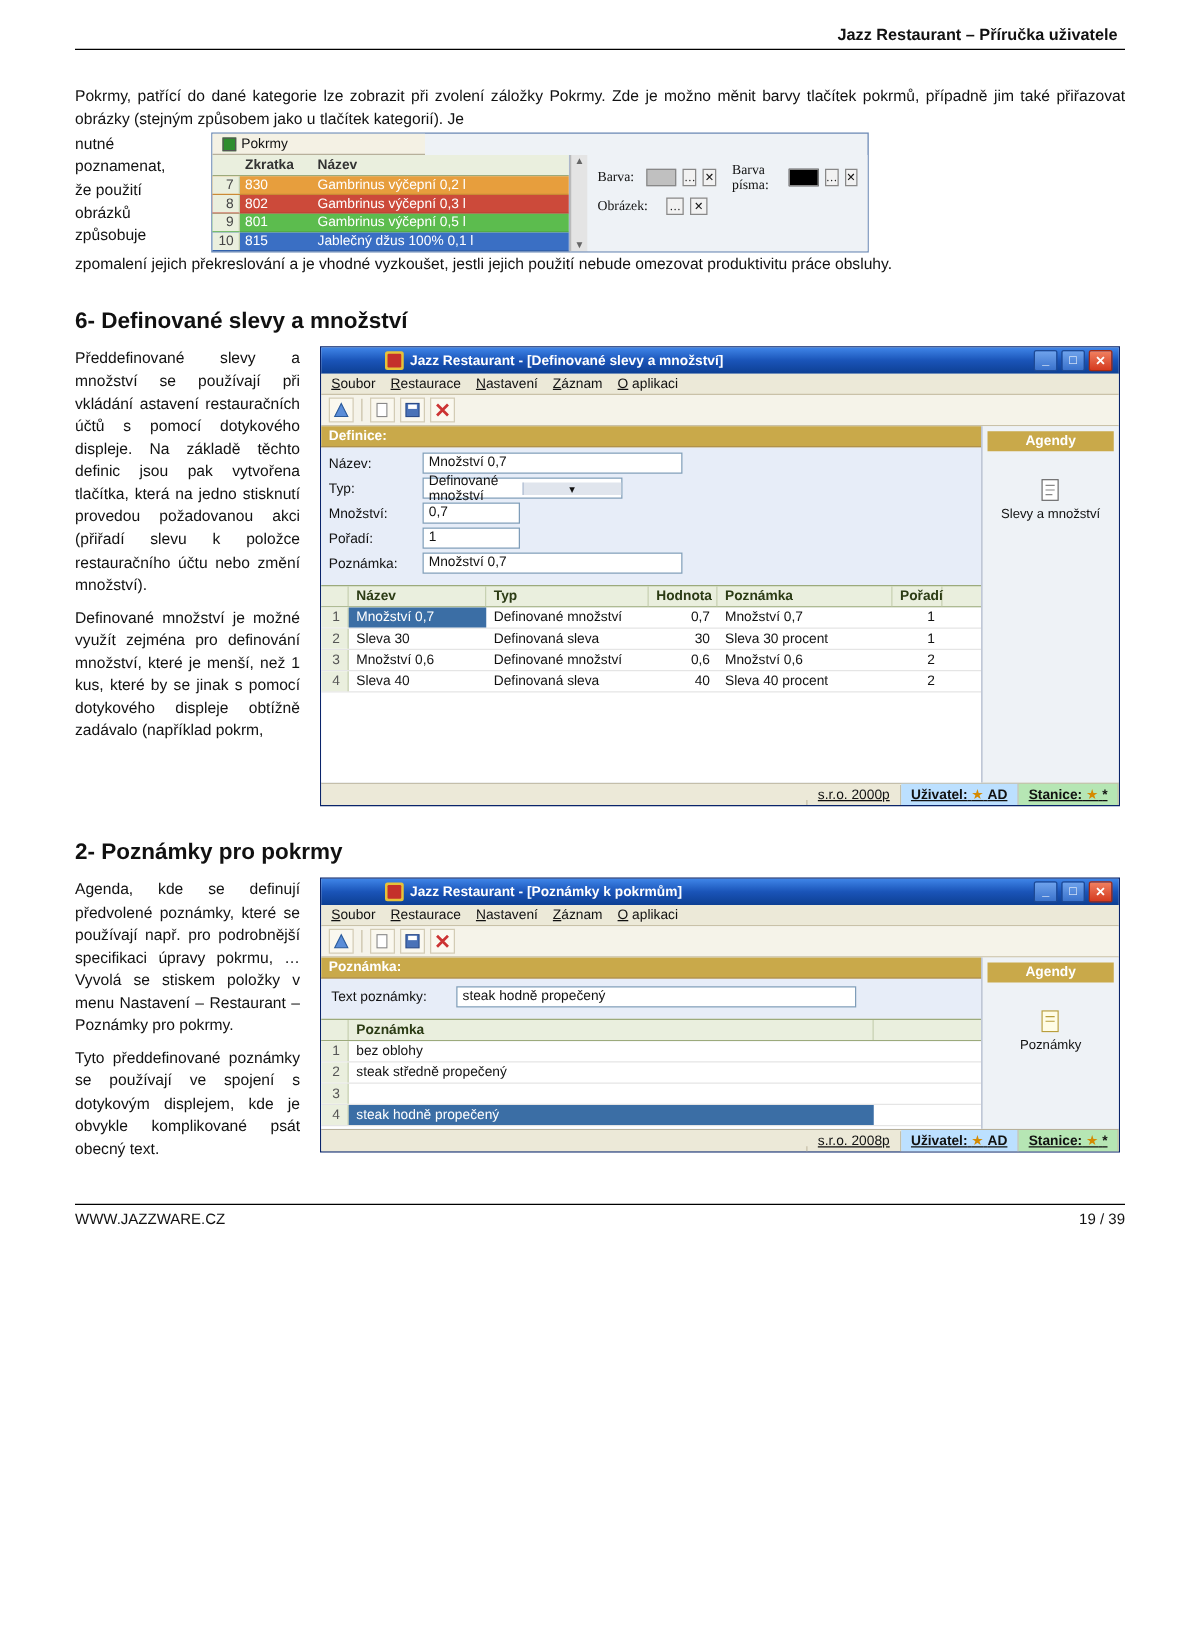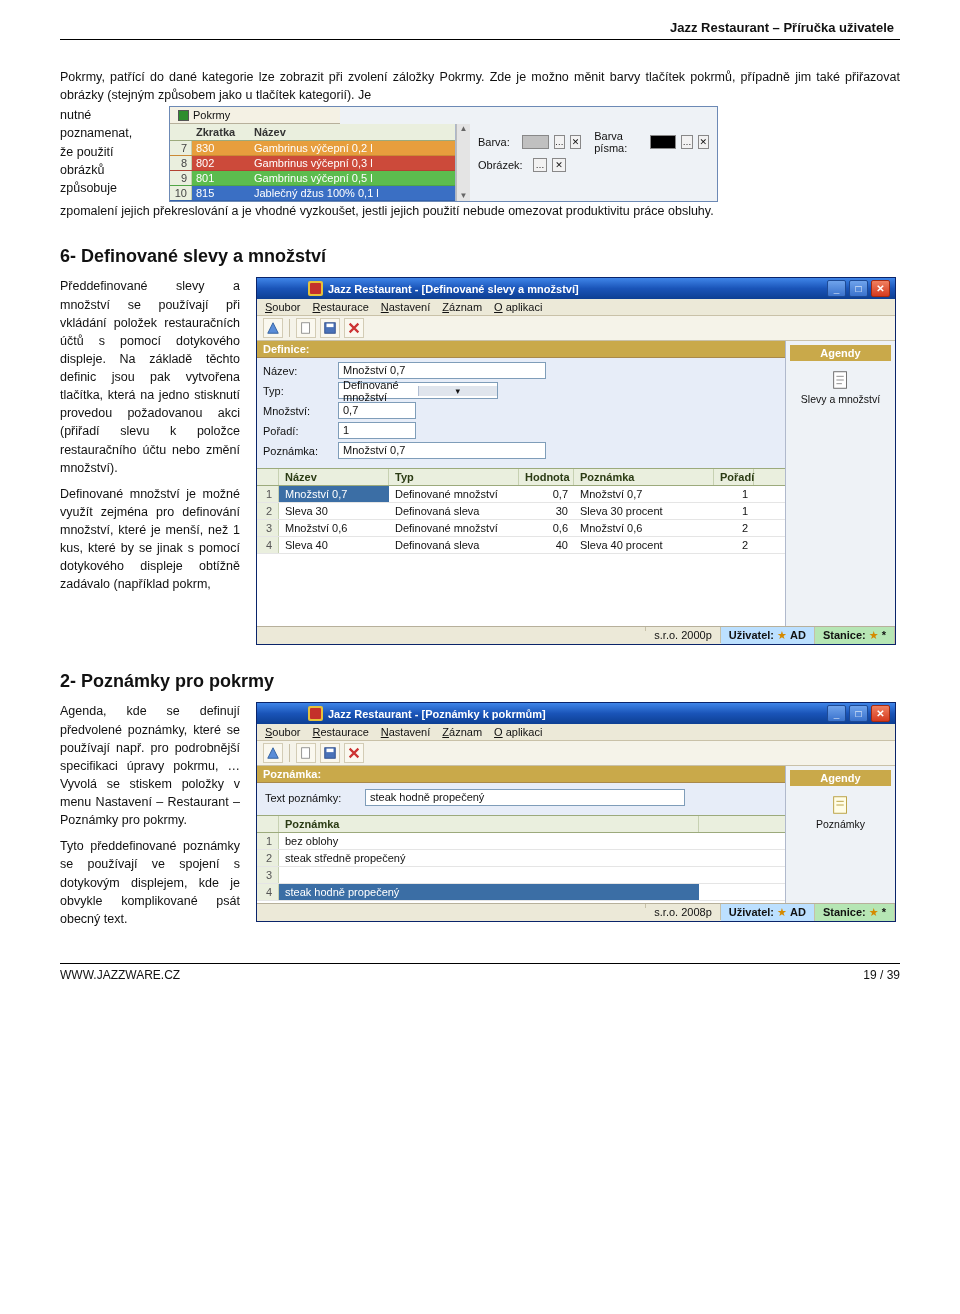--- a/index.html
+++ b/index.html
@@ -71,21 +71,21 @@
     display: flex; background: #eaefde;
     border-bottom: 1px solid #9caa7c;
   }
   .pk-col-num { width: 22px; text-align: right; padding: 2px 4px; color: #444; }
   .pk-col-zk { width: 58px; padding: 2px 4px; font-weight: bold; color: #333; }
   .pk-col-nv { width: 205px; padding: 2px 4px; font-weight: bold; color: #333; }
   .pk-row { display: flex; border-bottom: 1px solid rgba(0,0,0,0.12); }
   .pk-cell-num { width: 22px; text-align: right; padding: 1px 4px; background: #eaefde; color: #444; border-right: 1px solid #c3cead; }
   .pk-cell-zk { width: 58px; padding: 1px 4px; }
   .pk-cell-nv { width: 205px; padding: 1px 4px; }
-  .shot1-right { padding: 6px 8px; background: #eef2f6; width: 247px; }
+  .shot1-right { padding: 6px 8px; background: #eef2f6; width: 224px; font-family: Liberation Serif, serif; }
   .bp-row { display: flex; align-items: center; gap: 5px; margin-bottom: 4px; font-size: 11px; }
   .bp-label { width: 50px; }
   .bp-sw { width: 34px; height: 14px; border: 1px solid #888; }
   .bp-btn { width: 14px; height: 14px; border: 1px solid #888; background: #f2f2f2; font-size: 9px; line-height: 12px; text-align: center; }
   .scroll-icon { width: 14px; align-self: stretch; background: #e4e4e4; border-left: 1px solid #bbb; display:flex; flex-direction:column; justify-content:space-between; align-items:center; padding:1px 0;}
   .tri { font-size: 8px; color: #666; line-height: 8px;}
 
   
   .appwin {
     border: 1px solid #0a246a;
@@ -134,21 +134,21 @@
   .tbtn {
     width: 20px; height: 20px;
     border: 1px solid #d3ccb5;
     background: #faf8ef;
     display: flex; align-items: center; justify-content: center;
   }
   .tb-sep { width:1px; height:18px; background:#c9c1a8; margin:0 2px;}
 
   .appbody { display: flex; }
   .mainpanel { flex: 1 1 auto; background: #e7edf8; padding: 0; }
-  .sidepanel { width: 110px; background: #eef2f6; border-left: 1px solid #b0b9cc; padding: 4px; display:flex; flex-direction:column; gap:8px; align-items:center;}
+  .sidepanel { width: 110px; background: #eef2f6; border-left: 1px solid #b0b9cc; padding: 4px; display:flex; flex-direction:column; gap:20px; align-items:center;}
   .side-item { display:flex; flex-direction:column; align-items:center; gap:2px; font-size:10.5px; text-align:center;}
   .side-ico {
     width: 22px; height: 22px;
     display:flex; align-items:center; justify-content:center;
     font-size: 14px;
   }
 
   .section-hd {
     background: #c9a94a;
     color: #fff;
@@ -198,23 +198,24 @@
   .gc { padding: 2px 6px; font-size: 11px; }
   .gc-nn { width: 22px; text-align:right; background:#eaefde; color:#555; border-right:1px solid #c7d1b2;}
   .gc-nazev { width: 110px; }
   .gc-typ { width: 130px; }
   .gc-hod { width: 55px; text-align:right;}
   .gc-poz { width: 140px; }
   .gc-por { width: 40px; text-align:right;}
   .gr-sel .gc-nazev { background: #3b6ea5; color:#fff;}
   
   .statusbar {
-    display:flex; align-items:flex-start;
+    display:flex; align-items:flex-end;
     background:#ece9d8; border-top:1px solid #b7b09b;
     font-size: 11px;
+    text-decoration: underline;
   }
   .sb-cell { padding: 2px 8px; border-right:1px solid #c6c0a8;}
   .sb-grow { flex: 1 1 auto;}
   .sb-user-bg { background:#bce0ff;}
   .sb-stan-bg { background:#b6e6b4;}
   .sb-star { color:#d58a00;}
 
   
   .appwin-sm { width: 640px; }
   .form-area2 { background:#e7edf8; padding: 6px 8px;}
@@ -305,21 +306,21 @@
       </div>
     </div>
   </div>
 
   <div class="just">zpomalení jejich překreslování a je vhodné vyzkoušet, jestli jejich použití nebude omezovat produktivitu práce obsluhy.</div>
 
   <div class="h2">6- Definované slevy a množství</div>
 
   <div style="display:flex; align-items:flex-start; gap:6px;">
     <div style="width:180px;">
-      <div class="narrow" style="width:180px;">Předdefinované slevy a množství se používají při vkládání položek restauračních účtů s pomocí dotykového displeje. Na základě těchto definic jsou pak vytvořena tlačítka, která na jedno stisknutí provedou požadovanou akci (přiřadí slevu k položce restauračního účtu nebo změní množství).</div>
+      <div class="narrow" style="width:180px;">Předdefinované slevy a množství se používají při vkládání astavení restauračních účtů s pomocí dotykového displeje. Na základě těchto definic jsou pak vytvořena tlačítka, která na jedno stisknutí provedou požadovanou akci (přiřadí slevu k položce restauračního účtu nebo změní množství).</div>
       <div style="height:8px;"></div>
       <div class="narrow" style="width:180px;">Definované množství je možné využít zejména pro definování množství, které je menší, než 1 kus, které by se jinak s pomocí dotykového displeje obtížně zadávalo (například pokrm,</div>
     </div>
 
     <div class="appwin">
       <div class="titlebar">
         <div class="title-left">
           <span class="app-ico"></span>
           <span>Jazz Restaurant - [Definované slevy a množství]</span>
         </div>

